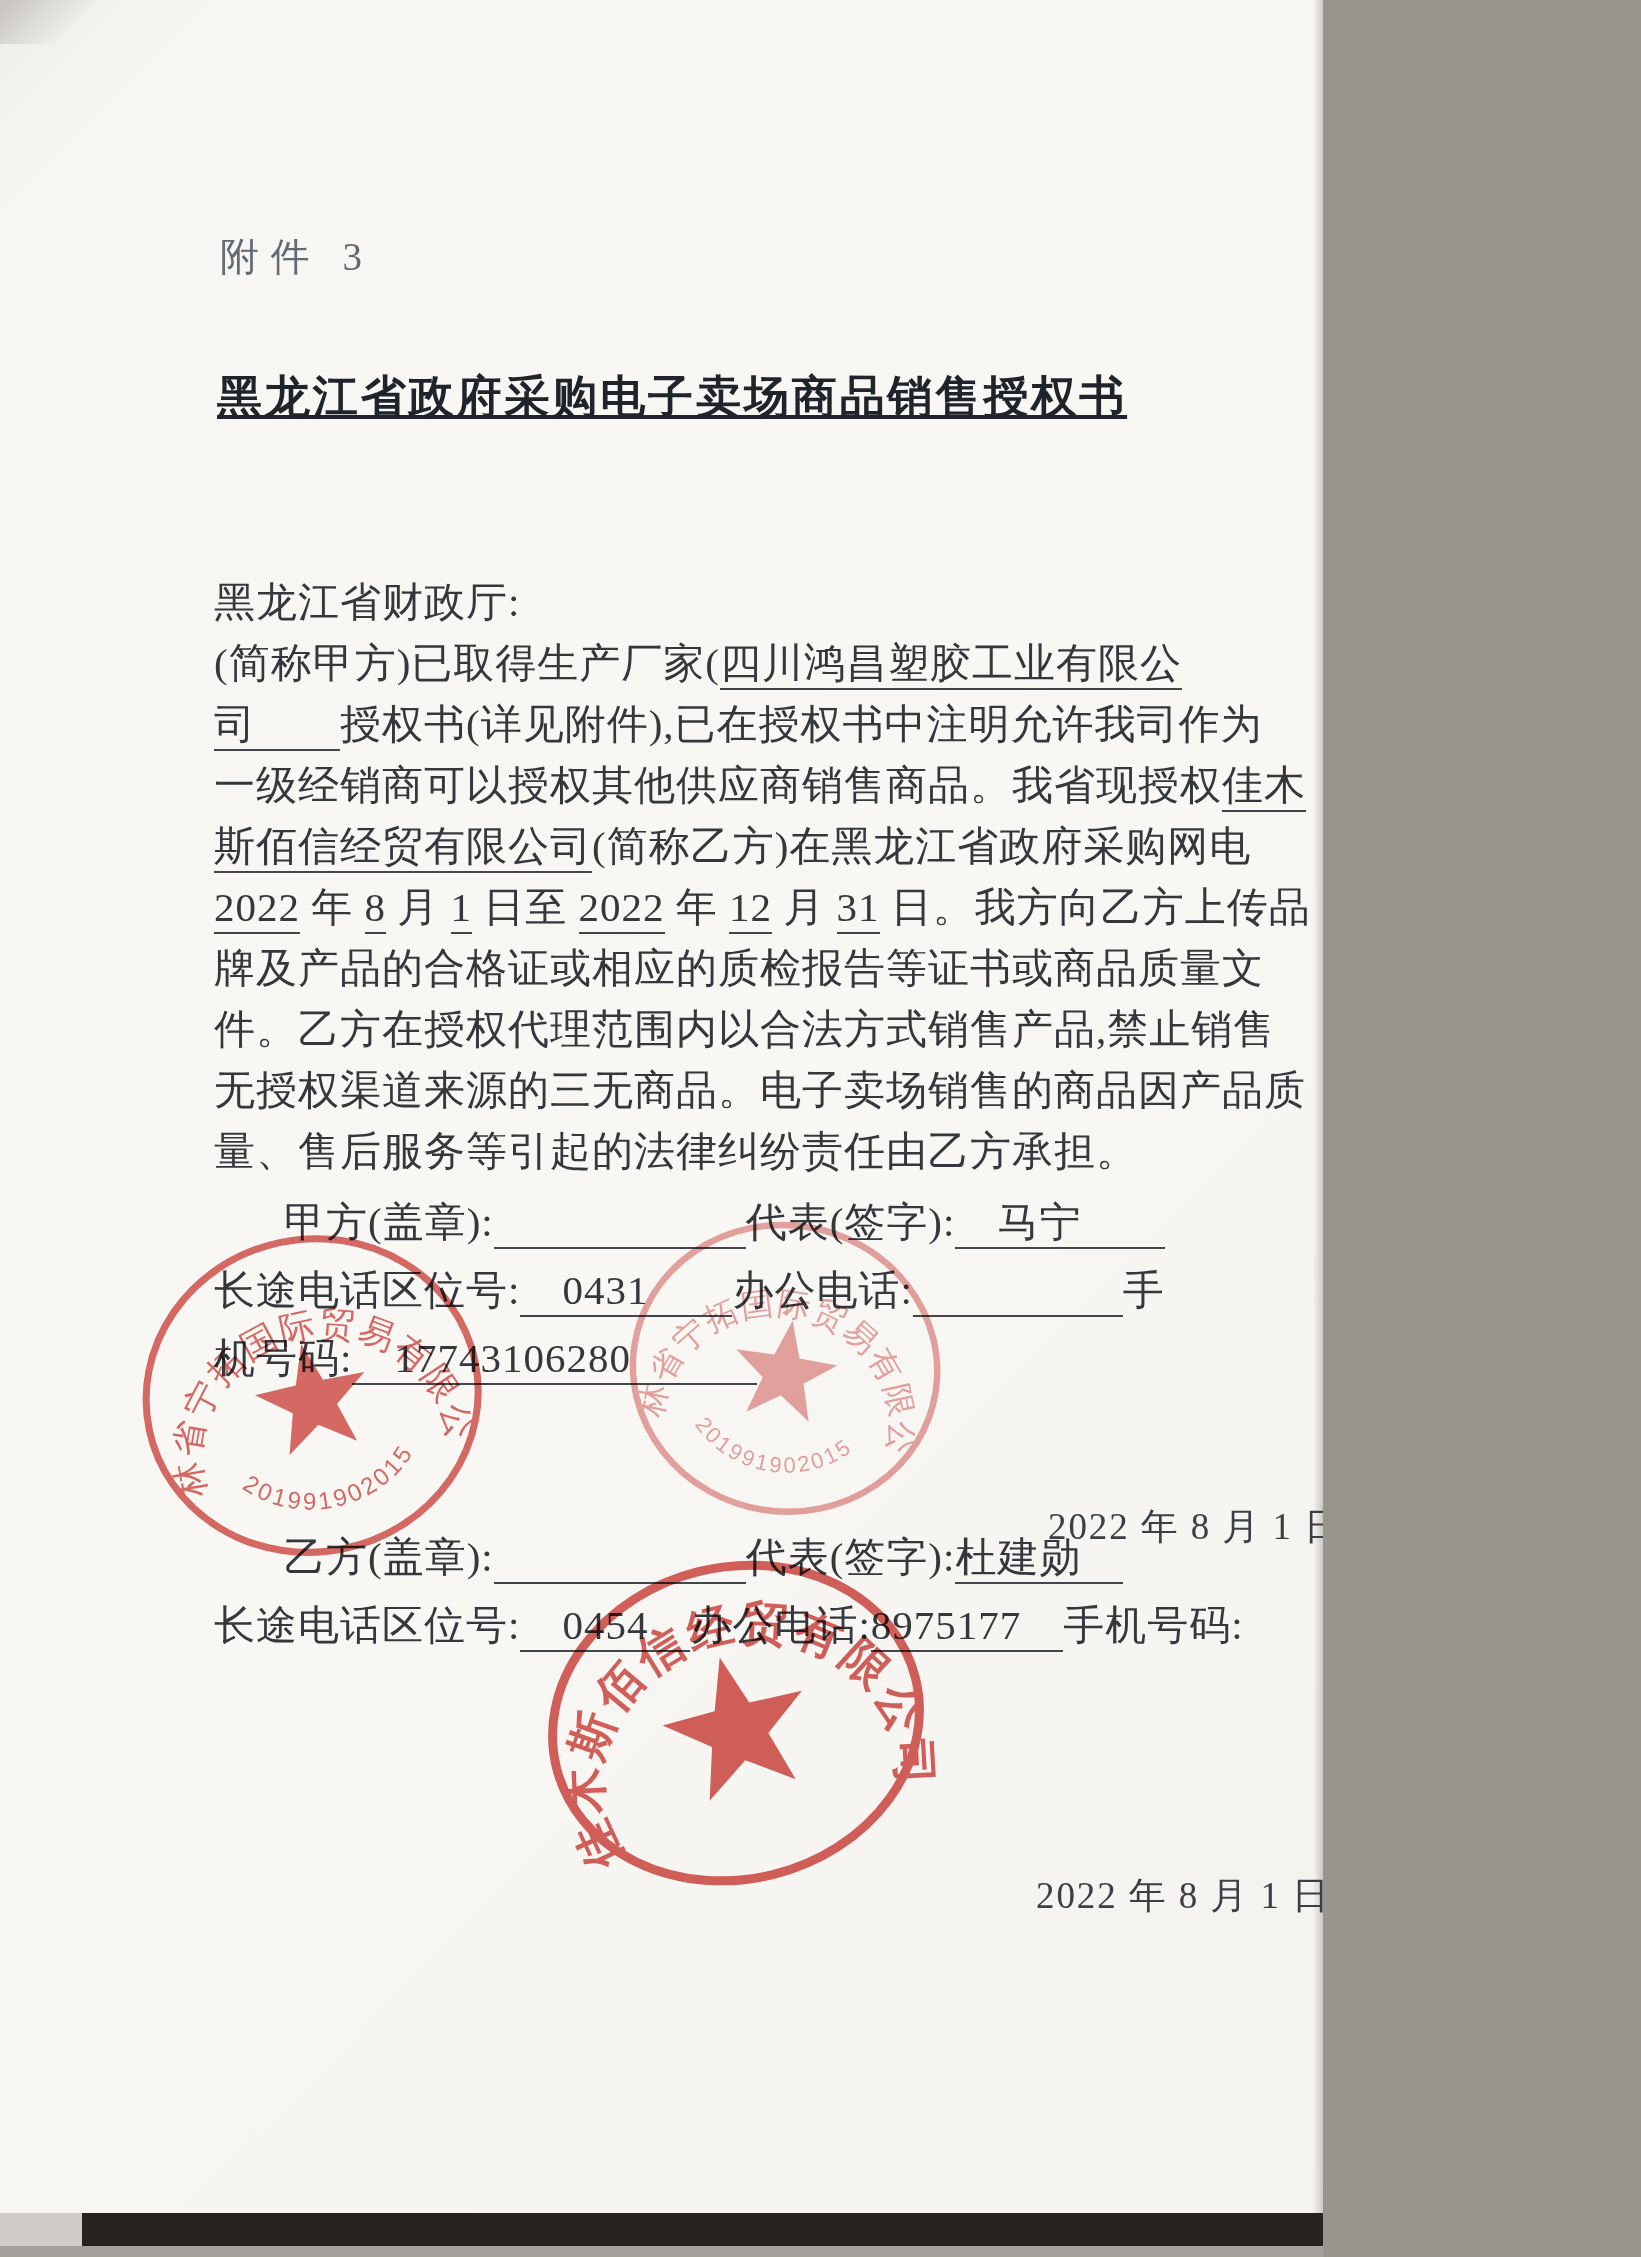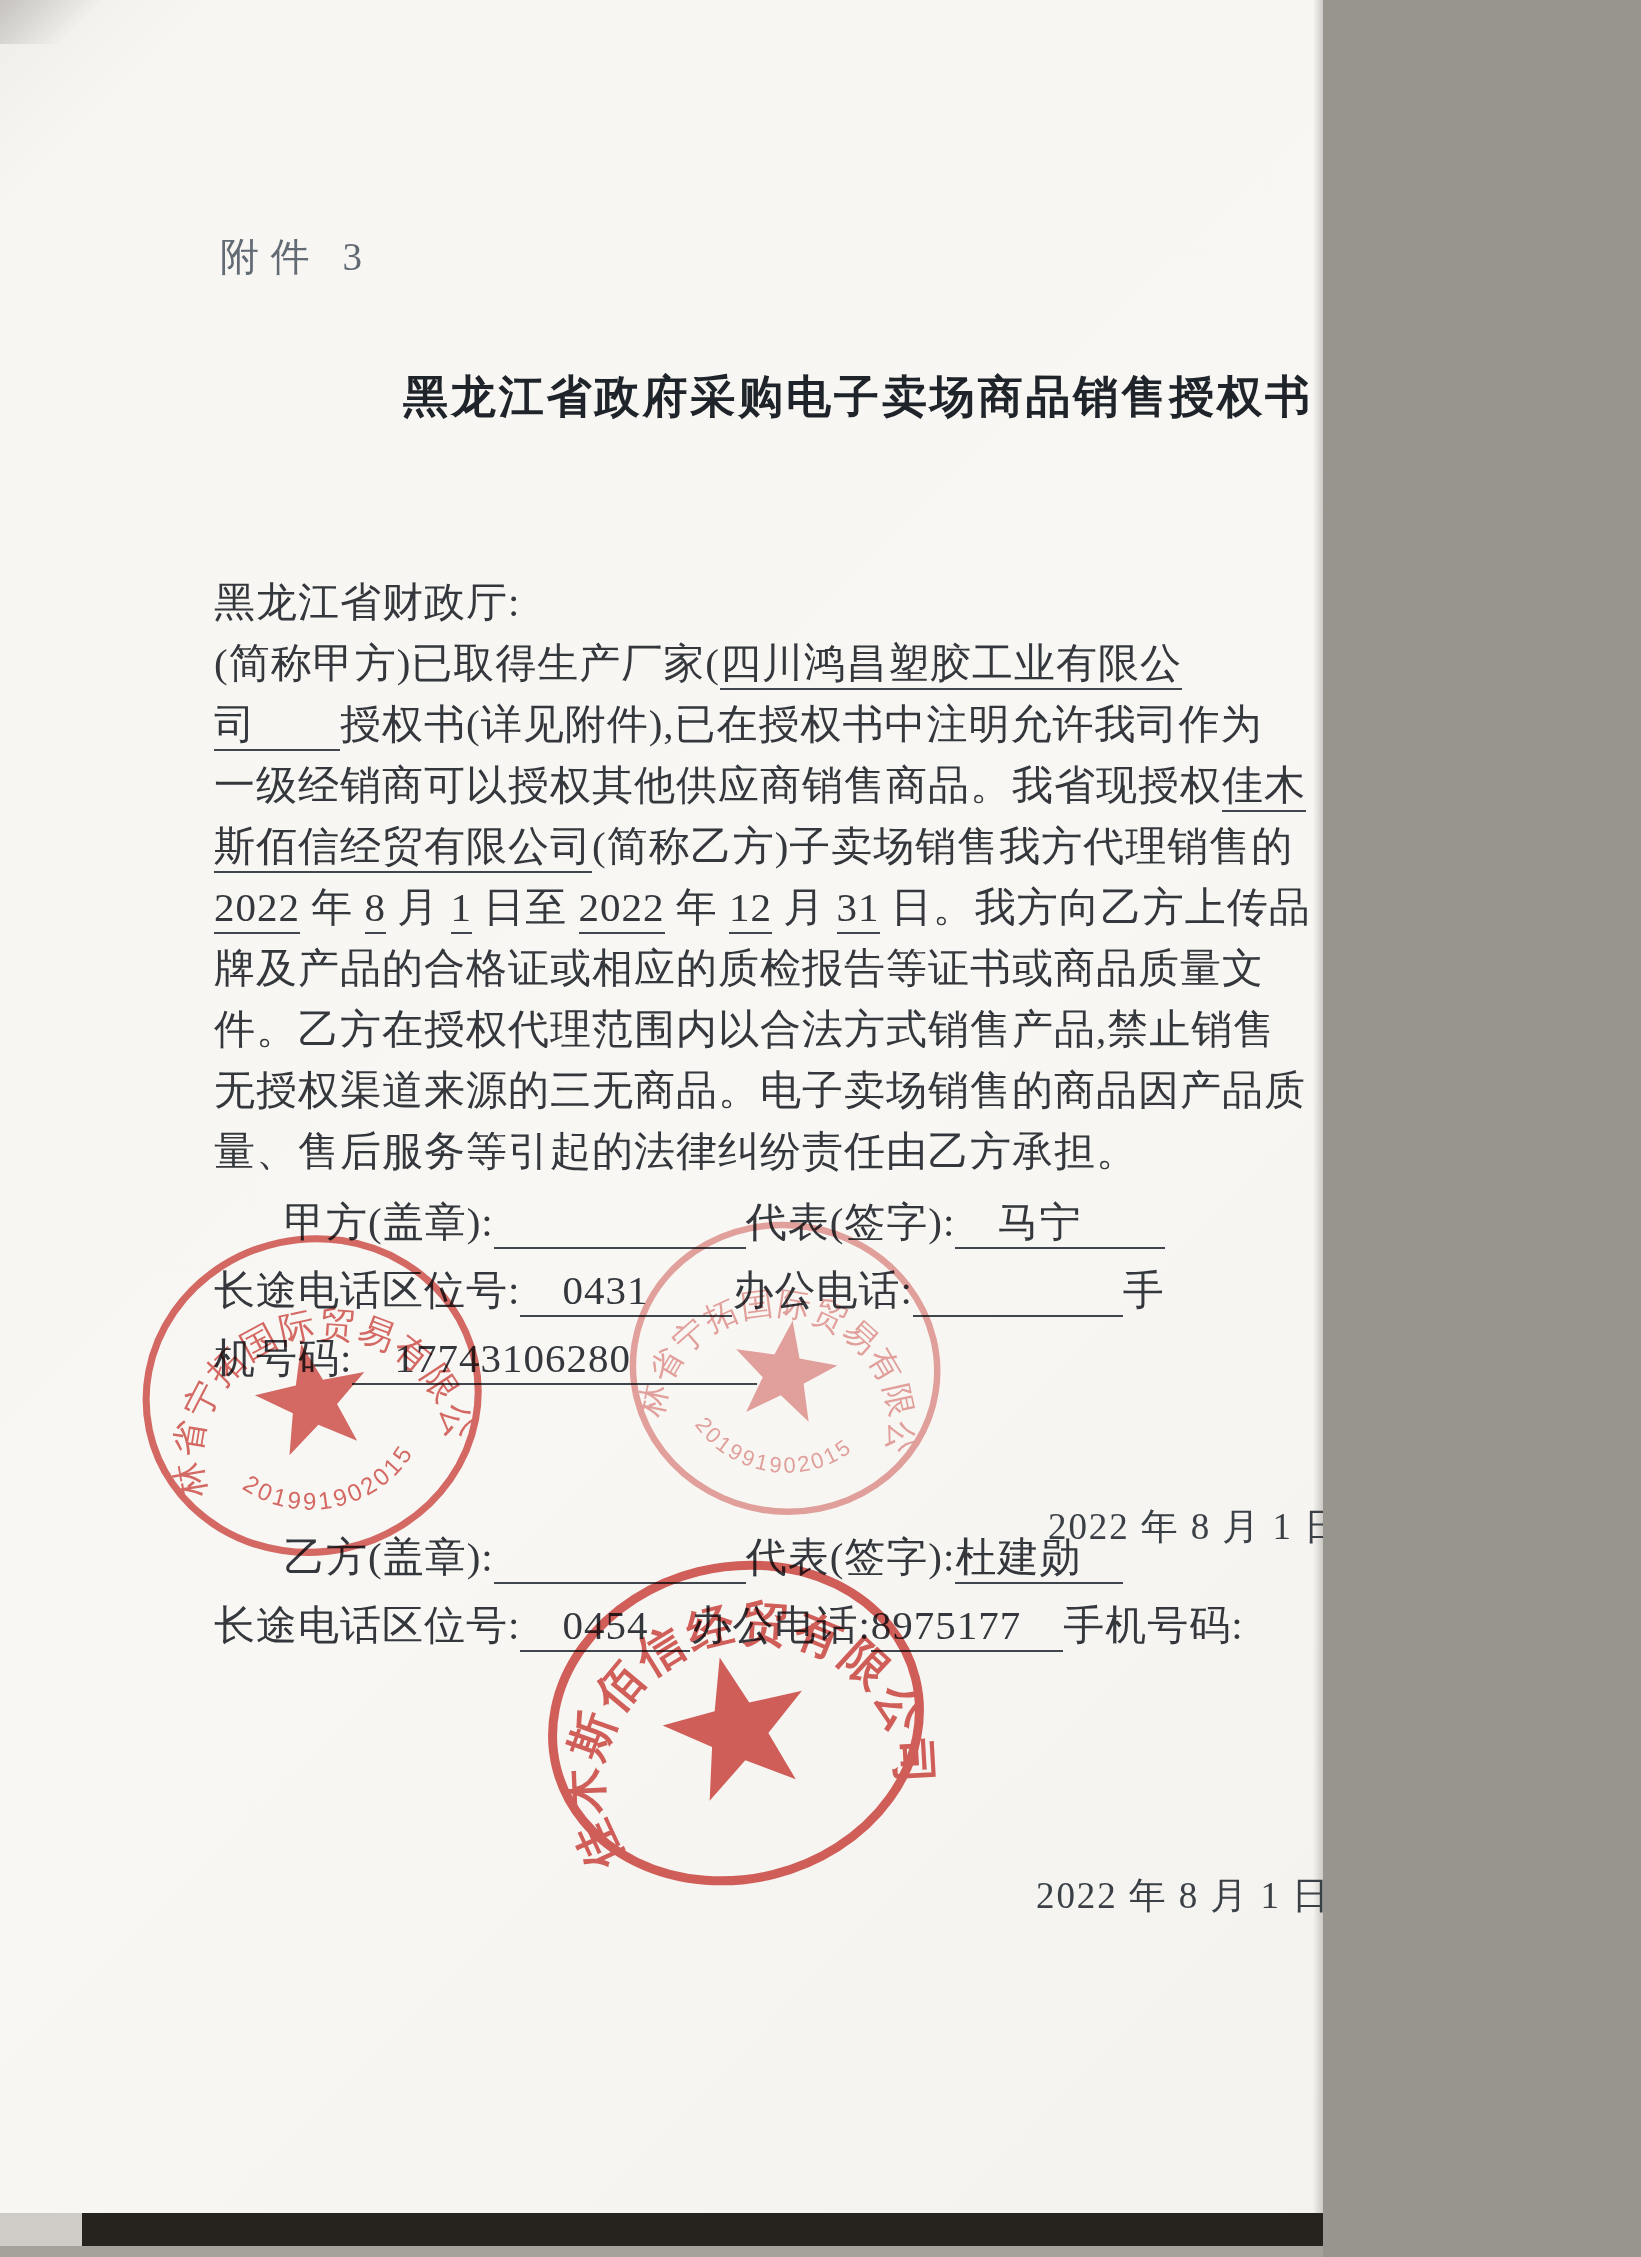--- a/index.html
+++ b/index.html
@@ -12,22 +12,22 @@
   .corner-tl{position:absolute;left:0;top:0;width:106px;height:44px;
     background:linear-gradient(135deg,#c6c3bf 0%,rgba(198,195,191,0) 70%);}
   .edge-right{position:absolute;right:0;top:0;width:9.7px;height:100%;
     background:linear-gradient(to left,#ccc9c5,rgba(204,201,197,0));}
   .edge-bottom-dark{position:absolute;left:82px;top:2213px;width:1559px;height:33px;background:#26231f;}
   .edge-bottom-corner{position:absolute;left:0;top:2213px;width:82px;height:44px;background:#cfccc7;}
   .edge-bottom-light{position:absolute;left:0;top:2246px;width:1641px;height:11.6px;background:#a5a29c;}
 
   .attachment{position:absolute;left:220px;top:230px;font-size:39px;color:#626a74;letter-spacing:11.6px;}
 
-  .title{position:absolute;left:217px;top:367px;width:1096px;text-align:right;
-    font-family:"Liberation Sans", sans-serif;font-weight:bold;color:#1f242a;}
+  .title{position:absolute;left:217px;top:367px;width:1096px;text-align:left;
+    font-family:"Liberation Sans", sans-serif;font-weight:bold;color:#1f242a;text-decoration:underline;}
   .title .t1{font-size:45px;letter-spacing:2.9px;white-space:pre;}
   .title .t2{font-size:43px;letter-spacing:4.8px;margin-top:13.5px;white-space:pre;}
 
   .content{position:absolute;left:214px;top:572px;width:1101px;font-size:41px;line-height:61px;}
   .ln{white-space:pre;letter-spacing:1px;}
   .indent{text-indent:81px;}
   .indent-sm{text-indent:70px;font-family:Liberation Serif, serif;}
   .u{border-bottom:2.9px solid #41464c;padding-bottom:1.9px;}
   .sig{line-height:68px;}
   .sig-a{margin-top:5.8px;}
@@ -56,21 +56,21 @@
 
   <div class="title">
     <div class="t1">黑龙江省政府采购电子卖场商品销售授权书</div>
   </div>
 
   <div class="content">
     <div class="ln">黑龙江省财政厅:</div>
     <div class="ln"><span>(简称甲方)已取得生产厂家(</span><span class="u">四川鸿昌塑胶工业有限公</span></div>
     <div class="ln"><span class="u">司　　</span><span>授权书(详见附件),已在授权书中注明允许我司作为</span></div>
     <div class="ln"><span>一级经销商可以授权其他供应商销售商品。我省现授权</span><span class="u">佳木</span></div>
-    <div class="ln"><span class="u">斯佰信经贸有限公司</span><span>(简称乙方)子卖场销售我方代理销售的</span></div>
+    <div class="ln"><span class="u">斯佰信经贸有限公司</span><span>(简称乙方)在黑龙江省政府采购网电</span></div>
     <div class="ln"><span class="u">2022</span><span> 年 </span><span class="u">8</span><span> 月 </span><span class="u">1</span><span> 日至 </span><span class="u">2022</span><span> 年 </span><span class="u">12</span><span> 月 </span><span class="u">31</span><span> 日。我方向乙方上传品</span></div>
     <div class="ln">牌及产品的合格证或相应的质检报告等证书或商品质量文</div>
     <div class="ln">件。乙方在授权代理范围内以合法方式销售产品,禁止销售</div>
     <div class="ln">无授权渠道来源的三无商品。电子卖场销售的商品因产品质</div>
     <div class="ln">量、售后服务等引起的法律纠纷责任由乙方承担。</div>
 
     <div class="sig sig-a">
       <div class="ln indent-sm"><span>甲方(盖章):</span><span class="u">　　　　　　</span><span>代表(签字):</span><span class="u">　马宁　　</span></div>
       <div class="ln"><span>长途电话区位号:</span><span class="u">　0431　　</span><span>办公电话:</span><span class="u">　　　　　</span><span>手</span></div>
       <div class="ln"><span>机号码:</span><span class="u">　17743106280　　　</span></div>

